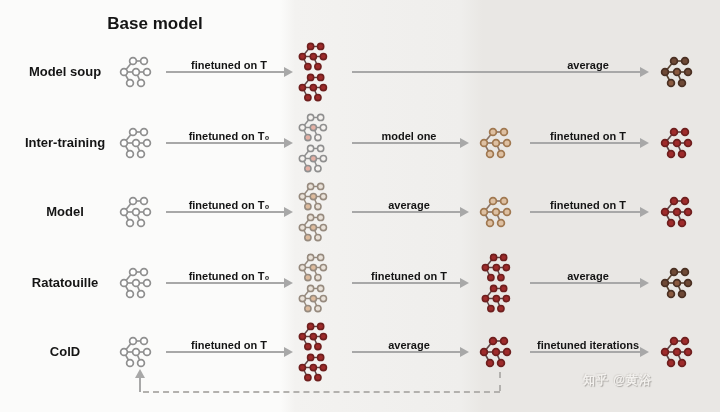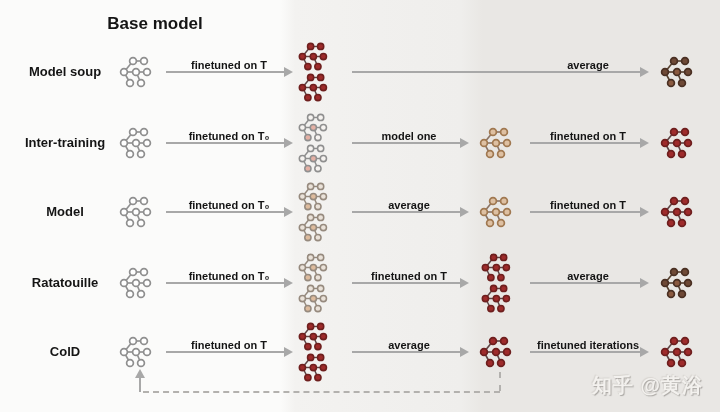--- a/index.html
+++ b/index.html
@@ -80,25 +80,24 @@
   .loop-stem{position:absolute;left:139px;top:377px;width:2px;height:15px;background:#a8a8a8;}
   .loop-stem::before{
     content:"";position:absolute;left:-4px;top:-8px;
     border-bottom:9px solid #a8a8a8;
     border-left:5px solid transparent;
     border-right:5px solid transparent;
   }
 
   .wm{
     position:absolute;left:583px;top:372px;
-    font-size:20px;font-weight:bold;letter-spacing:1px;
+    font-size:12px;font-weight:bold;letter-spacing:1px;
     color:#f3f1ee;
     text-shadow:1px 1px 1px #aaa7a3, -1px -1px 1px #d8d5d1;
     white-space:nowrap;
-    margin-left:9px;
   }
 </style>
 </head>
 <body>
 
 <div class="canvas">
 
   <svg width="0" height="0" style="position:absolute">
     <defs>
       <symbol id="net" viewBox="0 0 44 34">

